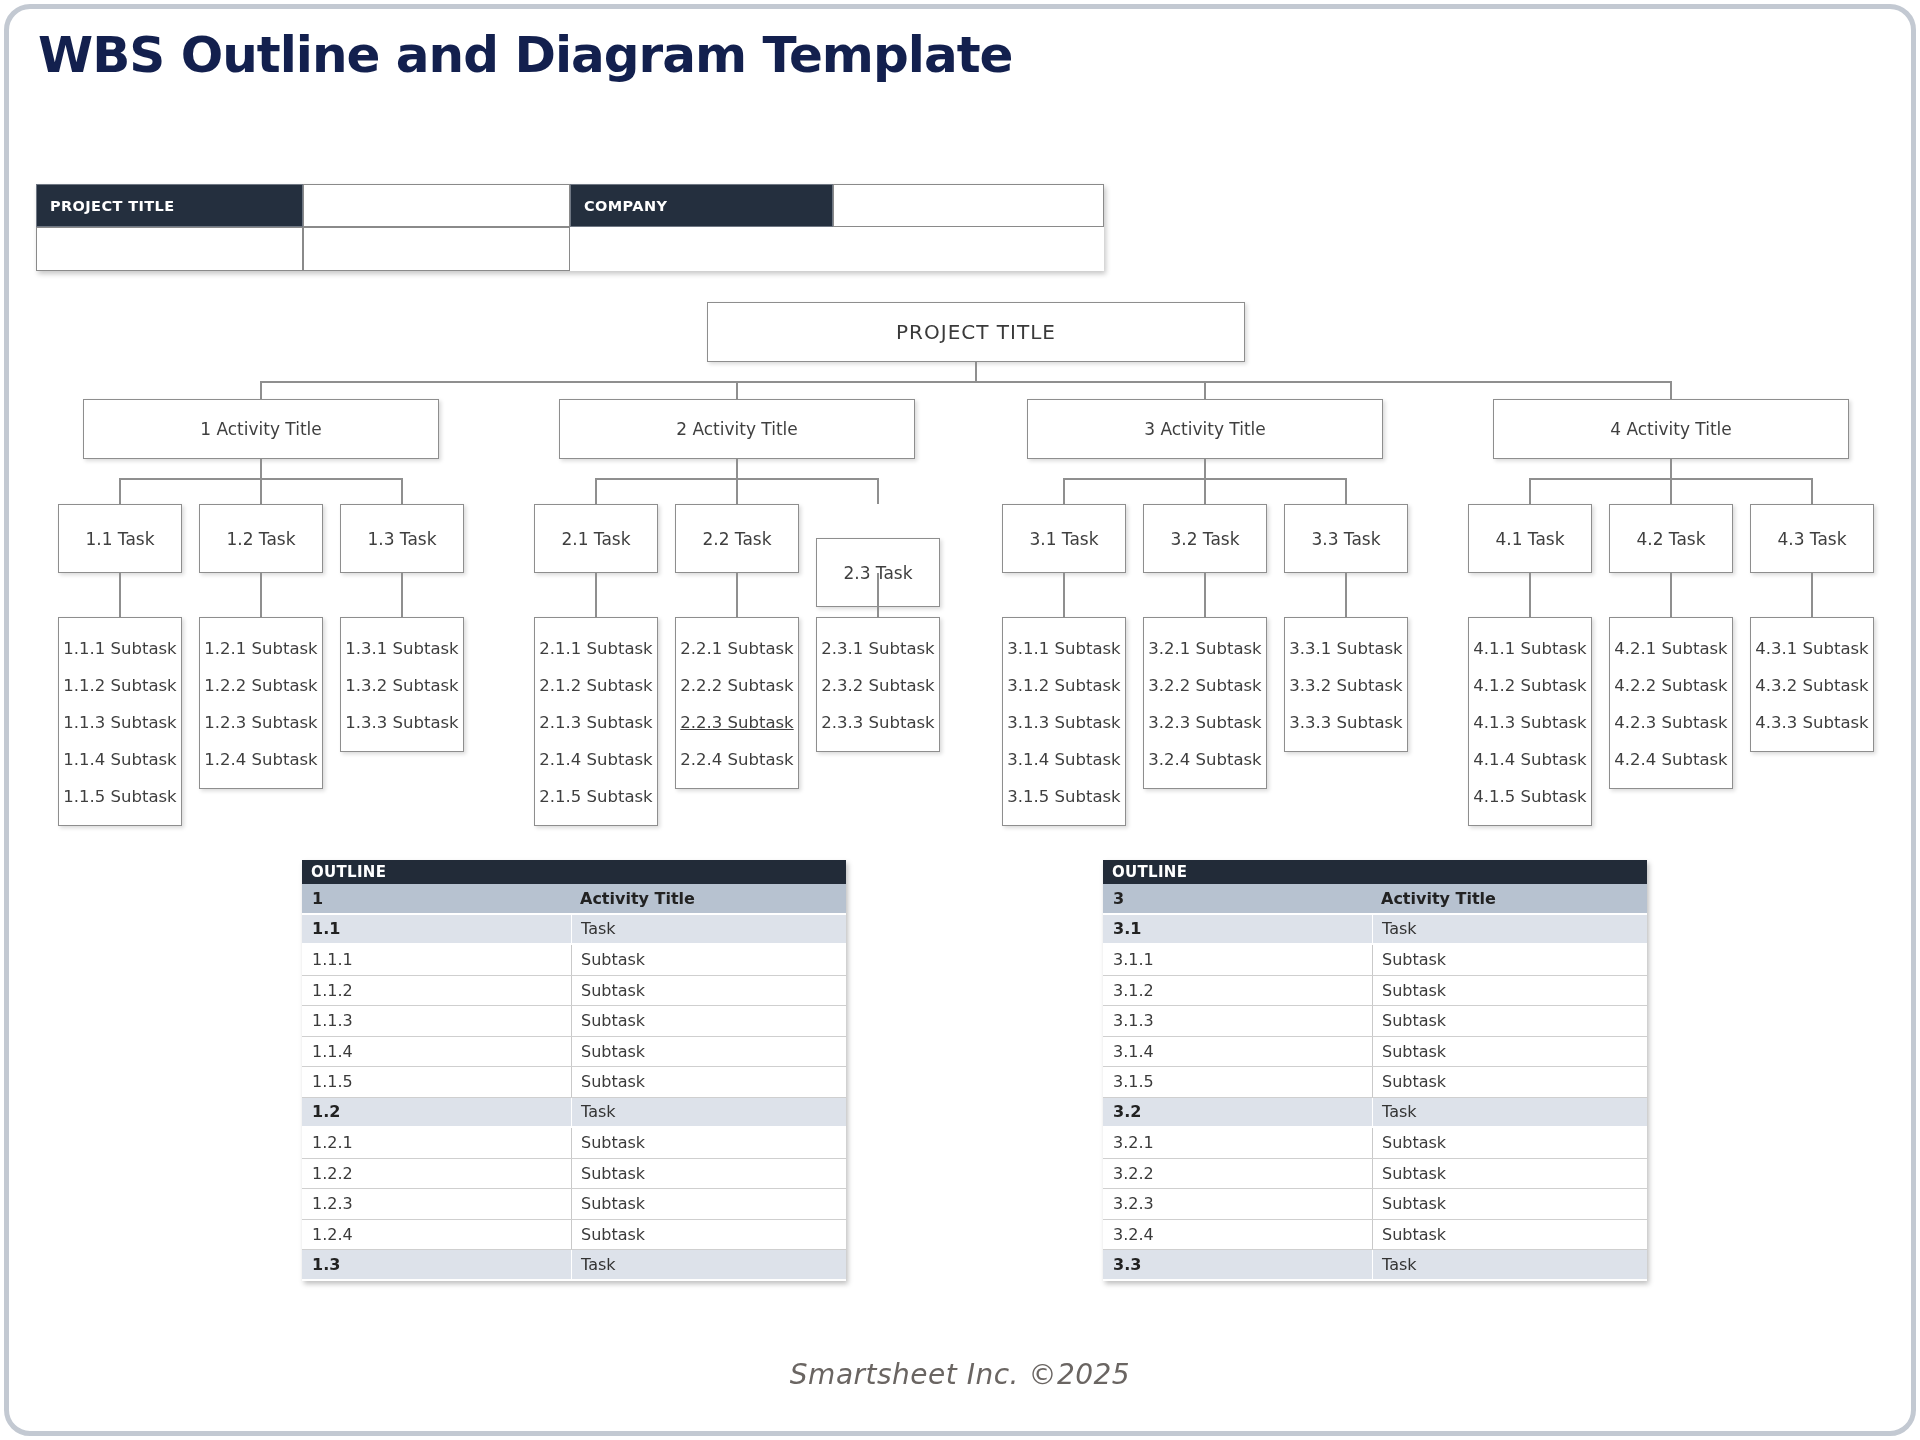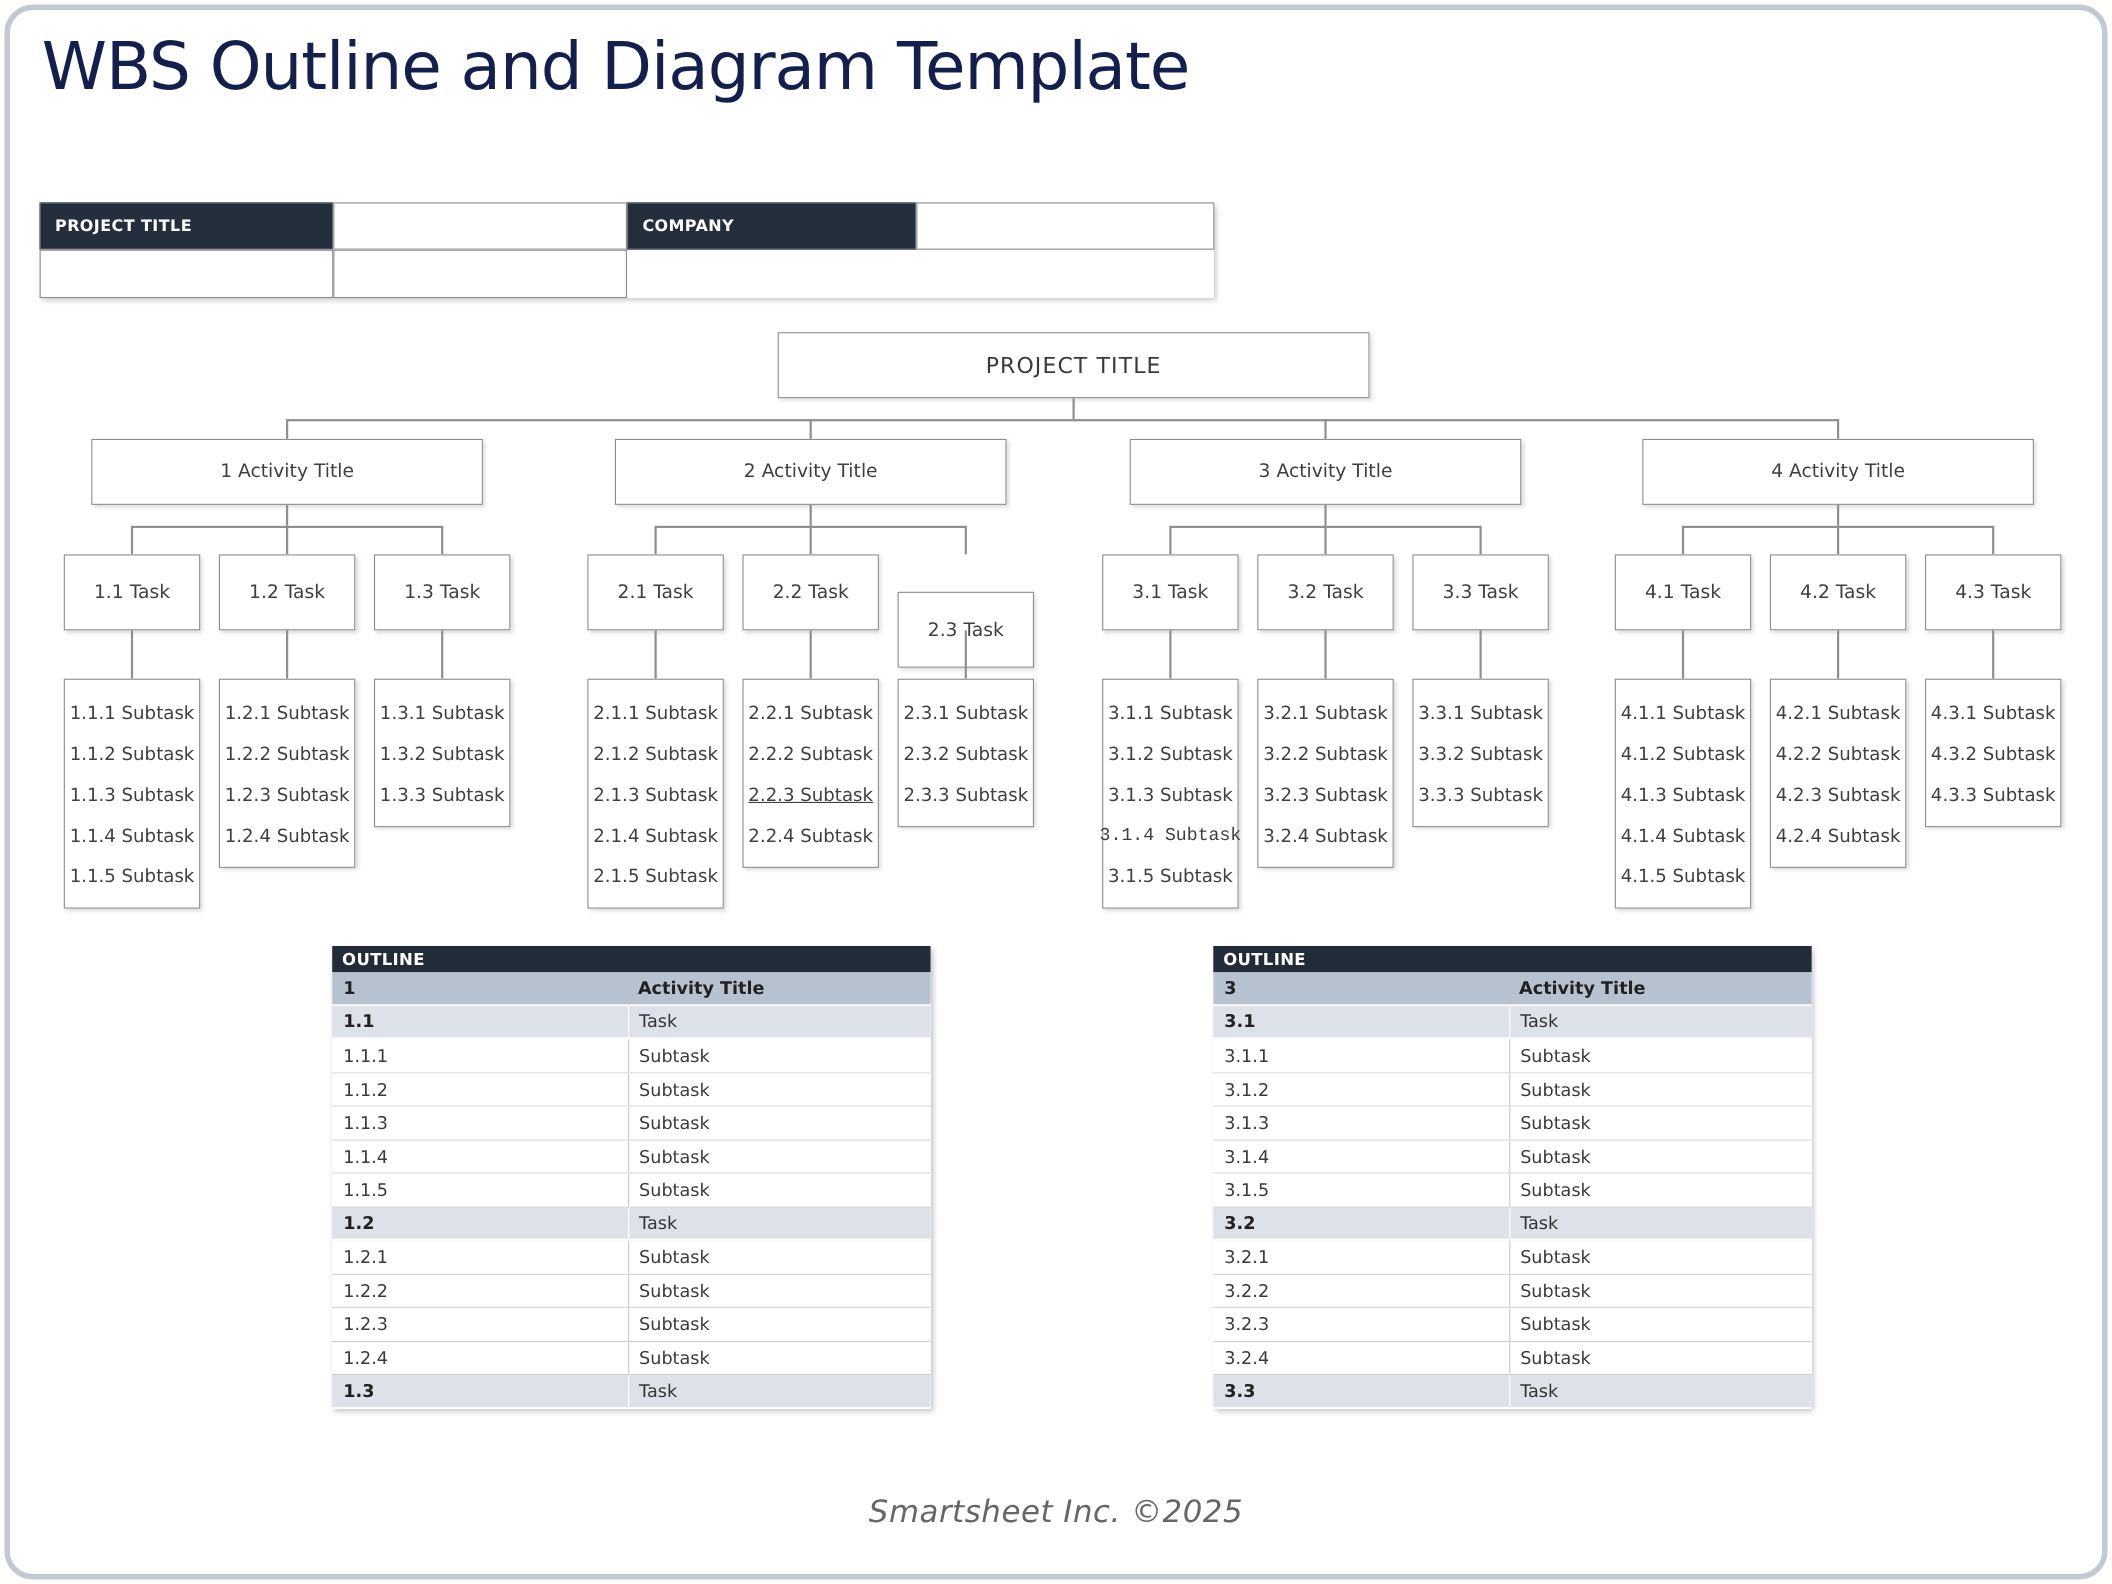--- a/index.html
+++ b/index.html
@@ -1,19 +1,19 @@
 <!DOCTYPE html>
 <html style="--navy: #13204e; --dark: #242f3e; --header_dark: #222b38; --lvl1: #b7c2d0; --lvl2: #dde2ea; --frame: #c3c9d2; --connector: #8f8f8f;"><head>
 <meta charset="utf-8">
 <style>
   html,body{margin:0;padding:0;background:#fff;}
   body{width:1920px;height:1440px;position:relative;overflow:hidden;
        font-family:"DejaVu Sans","Liberation Sans",sans-serif;color:#3f3f3f;}
   .frame{position:absolute;inset:4px;border:5px solid var(--frame,#c3c9d2);border-radius:26px;pointer-events:none;}
-  .page-title{position:absolute;left:38px;top:26px;font-size:60px;font-weight:400;
+  .page-title{position:absolute;left:38px;top:26px;font-size:50px;font-weight:700;
               letter-spacing:-1px;color:var(--navy,#13204e);}
   
   .info-table{position:absolute;left:36px;top:184px;display:grid;
               grid-template-columns:267px 267px 263px 271px;grid-template-rows:43px 44px;
               box-shadow:2px 3px 5px rgba(0,0,0,.22);}
   .info-cell{border:1px solid #8a8a8a;display:flex;align-items:center;}
   .info-label{background:var(--dark,#242f3e);color:#fff;font-weight:bold;font-size:14.5px;
               letter-spacing:.4px;padding-left:13px;border-color:#6f7783;}
   .info-value{background:#fff;font-size:15px;padding-left:10px;color:#333;}
   
@@ -129,21 +129,21 @@
     <div class="tree-box" style="left: 1027px; top: 399px; width: 356px; height: 60px;">3 Activity Title</div>
     <div class="connector" style="left: 1204px; top: 459px; width: 2px; height: 19px; background: rgb(143, 143, 143);"></div>
     <div class="connector" style="left: 1064px; top: 478px; width: 282px; height: 2px; background: rgb(143, 143, 143);"></div>
     <div class="connector" style="left: 1063px; top: 478px; width: 2px; height: 26px; background: rgb(143, 143, 143);"></div>
     <div class="tree-box" style="left: 1002px; top: 504px; width: 124px; height: 69px;">3.1 Task</div>
     <div class="connector" style="left: 1063px; top: 573px; width: 2px; height: 44px; background: rgb(143, 143, 143);"></div>
     <div class="tree-box sub-box" style="left: 1002px; top: 617px; width: 124px; height: 209px; box-sizing: border-box;">
       <div class="sub-item" style="position: static;">3.1.1 Subtask</div>
       <div class="sub-item" style="position: static;">3.1.2 Subtask</div>
       <div class="sub-item" style="position: static;">3.1.3 Subtask</div>
-      <div class="sub-item" style="position: static; font-family: Liberation Mono, monospace;">3.1.4 Subtask</div>
+      <div class="sub-item" style="position: static;">3.1.4 Subtask</div>
       <div class="sub-item" style="position: static;">3.1.5 Subtask</div>
     </div>
     <div class="connector" style="left: 1204px; top: 478px; width: 2px; height: 26px; background: rgb(143, 143, 143);"></div>
     <div class="tree-box" style="left: 1143px; top: 504px; width: 124px; height: 69px;">3.2 Task</div>
     <div class="connector" style="left: 1204px; top: 573px; width: 2px; height: 44px; background: rgb(143, 143, 143);"></div>
     <div class="tree-box sub-box" style="left: 1143px; top: 617px; width: 124px; height: 172px; box-sizing: border-box;">
       <div class="sub-item" style="position: static;">3.2.1 Subtask</div>
       <div class="sub-item" style="position: static;">3.2.2 Subtask</div>
       <div class="sub-item" style="position: static;">3.2.3 Subtask</div>
       <div class="sub-item" style="position: static;">3.2.4 Subtask</div>

